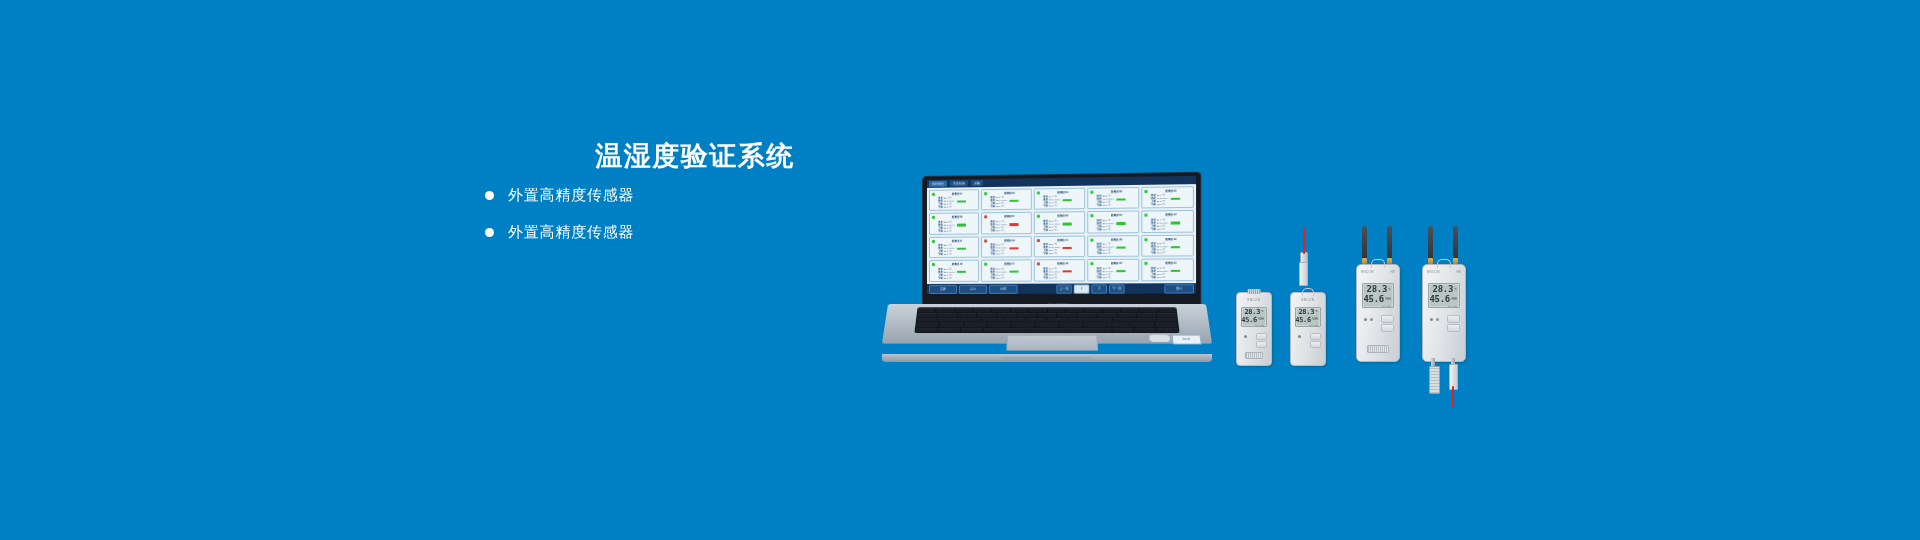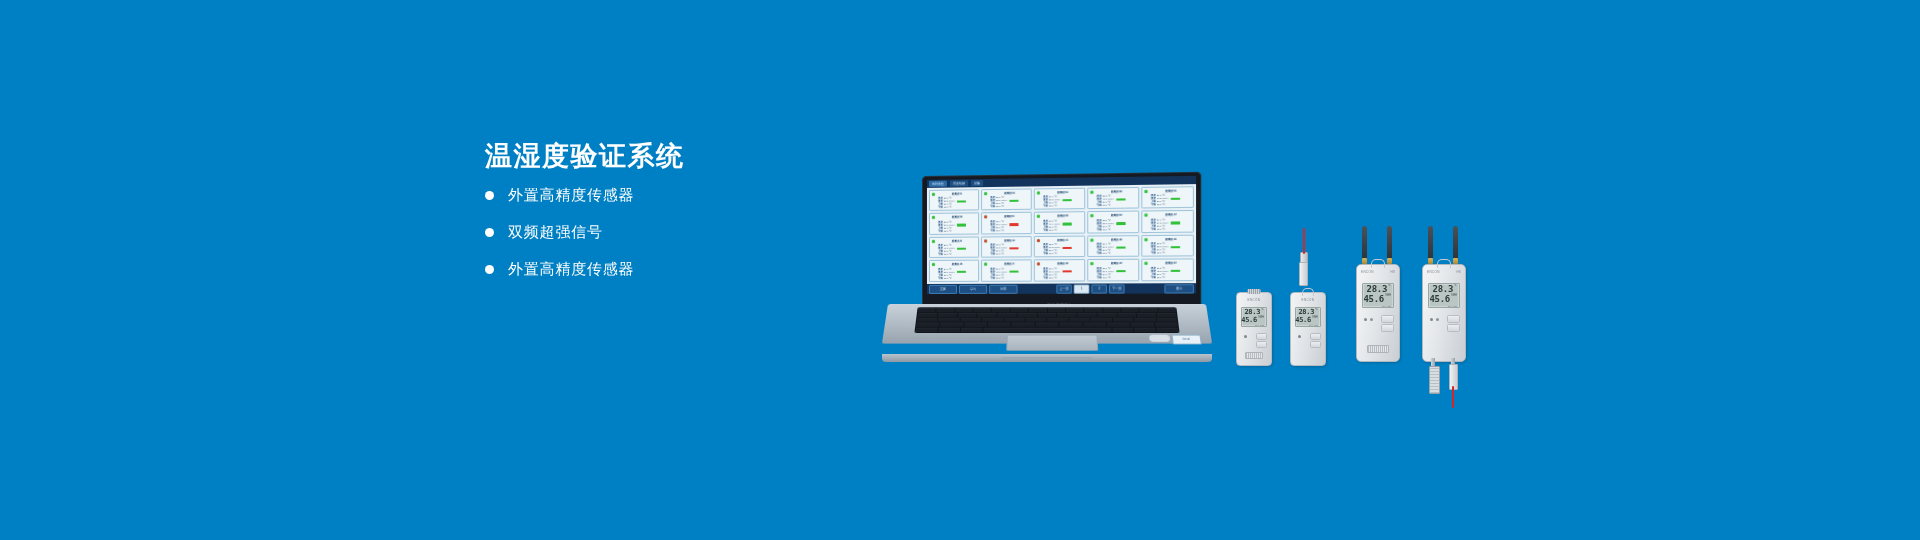--- a/index.html
+++ b/index.html
@@ -5,21 +5,21 @@
   html,body{margin:0;padding:0;}
   body{
     width:1920px;height:540px;overflow:hidden;
     background:#0080c4;
     font-family:"Liberation Sans","DejaVu Sans",sans-serif;
     -webkit-font-smoothing:antialiased;
   }
   .banner{position:relative;width:1920px;height:540px;background:#0080c4;overflow:hidden;}
 
   
-  .copy{position:absolute;left:485px;top:140px;width:420px;}
+  .copy{position:absolute;left:485px;top:140px;width:420px;text-align:center;}
   .headline{
     font-size:27px;font-weight:bold;color:#ffffff;letter-spacing:1.5px;
     line-height:1.2;margin:0 0 14px 0;white-space:nowrap;
   }
   .subhead{
     font-size:15px;color:#eaf5fc;letter-spacing:.6px;
     line-height:1.3;margin:0 0 22px 0;white-space:nowrap;font-weight:400;
   }
   .features{list-style:none;margin:0;padding:0;}
   .feature{
@@ -183,21 +183,21 @@
   }
   .lcd{
     position:absolute;left:50%;transform:translateX(-50%);
     background:#b9c6c4;border:.5px solid #98a6a4;border-radius:1px;
     box-shadow:0 0 0 .5px #dfe4e4 inset;
     display:flex;flex-direction:column;justify-content:center;
     padding:1px 2px;box-sizing:border-box;
   }
   .body-sm .lcd{top:14px;width:26px;height:20px;}
   .body-lg .lcd{top:18px;width:32px;height:25px;}
-  .lcd-line{display:flex;align-items:flex-start;justify-content:flex-end;gap:1px;}
+  .lcd-line{display:flex;align-items:center;justify-content:flex-end;gap:1px;}
   .lcd-num{
     font-family:"DejaVu Sans Mono","Liberation Mono",monospace;
     color:#2d3b3a;font-weight:bold;letter-spacing:-.3px;
   }
   .body-sm .lcd-num{font-size:7px;line-height:8px;}
   .body-lg .lcd-num{font-size:9px;line-height:10px;}
   .lcd-unit{font-size:2.6px;color:#3b4a49;line-height:3px;}
   .lcd-foot{
     display:flex;justify-content:flex-end;gap:1px;
     font-size:2px;color:#4a5958;margin-top:.5px;
@@ -265,24 +265,20 @@
 <body>
 
 <div class="banner">
 
   <div class="copy">
     <h1 class="headline">温湿度验证系统</h1>
     <ul class="features">
       <li class="feature">
         <span class="dot"></span>
         <span class="feature-label">外置高精度传感器</span>
-      </li>
-      <li class="feature">
-        <span class="dot"></span>
-        <span class="feature-label">双频超强信号</span>
       </li>
       <li class="feature">
         <span class="dot"></span>
         <span class="feature-label">外置高精度传感器</span>
       </li>
     </ul>
   </div>
 
   <div class="laptop">
 

